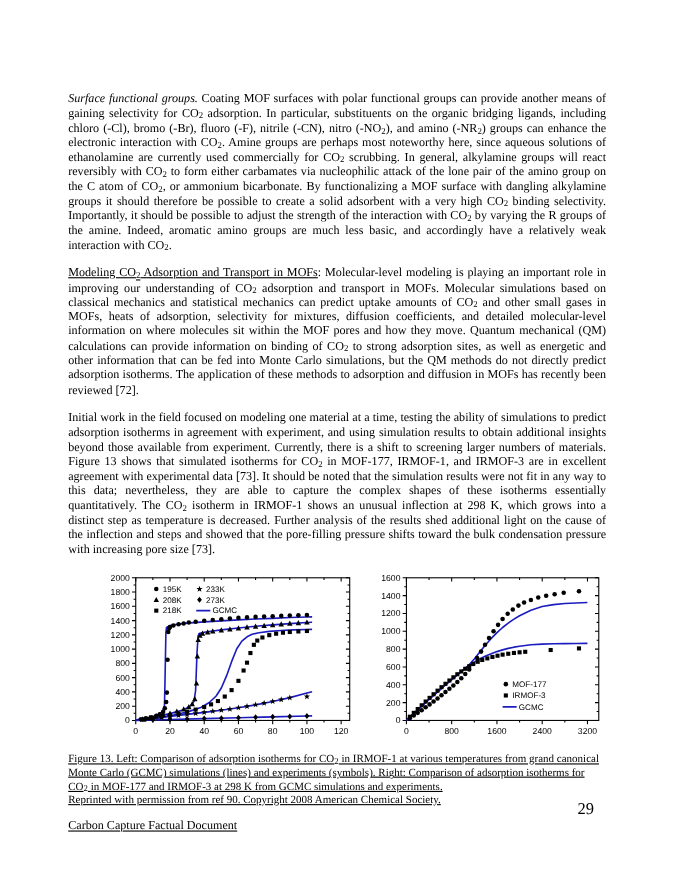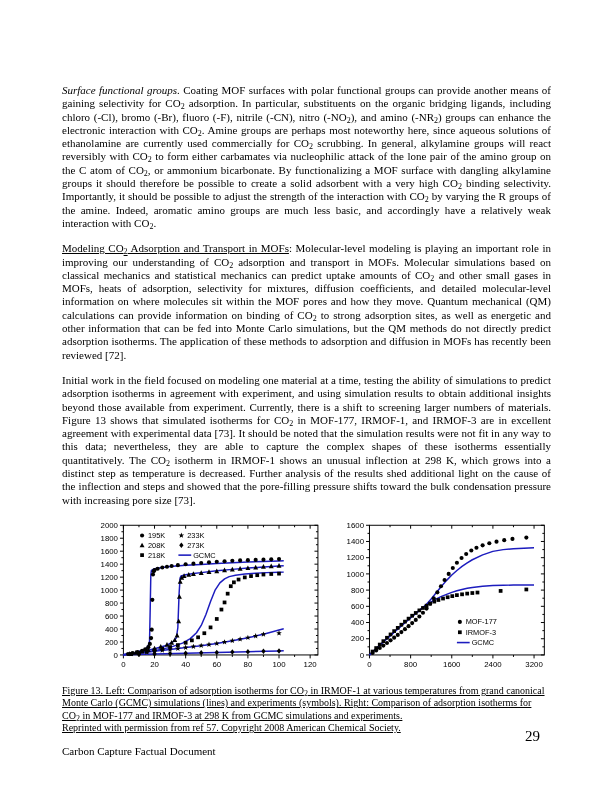--- a/index.html
+++ b/index.html
@@ -10,21 +10,21 @@
   .content{position:absolute;left:62px;top:84px;width:489px;}
   p.body-text{font-size:11px;line-height:13.3px;text-align:justify;margin:0 0 12px 0;}
   .it{font-style:italic;}
   .ul{text-decoration:underline;margin-top:12px;}
   .sb{font-size:8px;vertical-align:-1.5px;line-height:0;}
   .charts-row{display:flex;gap:14px;margin:8px 0 0 28px;}
   svg.chart{display:block;}
   .caption{font-size:10px;line-height:12.4px;margin-top:12px;width:484px;text-align:left;}
   .caption .line{display:block;text-decoration:underline;}
   .page-number{position:absolute;top:728px;right:72px;font-size:15px;}
-  .footer{position:absolute;top:745px;left:62px;font-size:11px;}
+  .footer{position:absolute;top:745px;left:62px;font-size:11px;text-decoration:underline;}
 </style>
 </head>
 <body>
 
 <div class="content">
   <p class="body-text"><span class="it">Surface functional groups.</span><span>  Coating MOF surfaces with polar functional groups can provide another means of gaining selectivity for CO</span><span class="sb">2</span><span> adsorption.  In particular, substituents on the organic bridging ligands, including chloro (-Cl), bromo (-Br), fluoro (-F), nitrile (-CN), nitro (-NO</span><span class="sb">2</span><span>), and amino (-NR</span><span class="sb">2</span><span>) groups can enhance the electronic interaction with CO</span><span class="sb">2</span><span>.  Amine groups are perhaps most noteworthy here, since aqueous solutions of ethanolamine are currently used commercially for CO</span><span class="sb">2</span><span> scrubbing.  In general, alkylamine groups will react reversibly with CO</span><span class="sb">2</span><span> to form either carbamates via nucleophilic attack of the lone pair of the amino group on the C atom of CO</span><span class="sb">2</span><span>, or ammonium bicarbonate.  By functionalizing a MOF surface with dangling alkylamine groups it should therefore be possible to create a solid adsorbent with a very high CO</span><span class="sb">2</span><span> binding selectivity.  Importantly, it should be possible to adjust the strength of the interaction with CO</span><span class="sb">2</span><span> by varying the R groups of the amine.  Indeed, aromatic amino groups are much less basic, and accordingly have a relatively weak interaction with CO</span><span class="sb">2</span><span>.</span></p>
   <p class="body-text"><span class="ul">Modeling CO</span><span class="ul sb">2</span><span class="ul"> Adsorption and Transport in MOFs</span><span>: Molecular-level modeling is playing an important role in improving our understanding of CO</span><span class="sb">2</span><span> adsorption and transport in MOFs. Molecular simulations based on classical mechanics and statistical mechanics can predict uptake amounts of CO</span><span class="sb">2</span><span> and other small gases in MOFs, heats of adsorption, selectivity for mixtures, diffusion coefficients, and detailed molecular-level information on where molecules sit within the MOF pores and how they move.  Quantum mechanical (QM) calculations can provide information on binding of CO</span><span class="sb">2</span><span> to strong adsorption sites, as well as energetic and other information that can be fed into Monte Carlo simulations, but the QM methods do not directly predict adsorption isotherms.  The application of these methods to adsorption and diffusion in MOFs has recently been reviewed [72].</span></p>
   <p class="body-text"><span>Initial work in the field focused on modeling one material at a time, testing the ability of simulations to predict adsorption isotherms in agreement with experiment, and using simulation results to obtain additional insights beyond those available from experiment.  Currently, there is a shift to screening larger numbers of materials.  Figure 13 shows that simulated isotherms for CO</span><span class="sb">2</span><span> in MOF-177, IRMOF-1, and IRMOF-3 are in excellent agreement with experimental data [73].  It should be noted that the simulation results were not fit in any way to this data; nevertheless, they are able to capture the complex shapes of these isotherms essentially quantitatively.  The CO</span><span class="sb">2</span><span> isotherm in IRMOF-1 shows an unusual inflection at 298 K, which grows into a distinct step as temperature is decreased.  Further analysis of the results shed additional light on the cause of the inflection and steps and showed that the pore-filling pressure shifts toward the bulk condensation pressure with increasing pore size [73].</span></p>
 
   <div class="charts-row">
@@ -414,18 +414,18 @@
           <rect x="120.1" y="112" width="3.8" height="3.8" fill="#000"></rect>
           <text x="128" y="116.5" fill="#000">IRMOF-3</text>
           <line x1="119" y1="124.4" x2="132" y2="124.4" stroke="#1c1cbe" stroke-width="1.6"></line>
           <text x="134" y="127" fill="#000">GCMC</text>
         </g>
       </svg>
   </div>
 
   <div class="caption">
     <span class="line"><span>Figure 13. Left: Comparison of adsorption isotherms for CO</span><span class="sb">2</span><span> in IRMOF-1 at various temperatures from grand canonical Monte Carlo (GCMC) simulations (lines) and experiments (symbols).  Right:  Comparison of adsorption isotherms for CO</span><span class="sb">2</span><span> in MOF-177 and IRMOF-3 at 298 K from GCMC simulations and experiments.</span></span>
-    <span class="line">Reprinted with permission from ref 57. Copyright 2008 American Chemical Society.</span>
+    <span class="line">Reprinted with permission from ref 90. Copyright 2008 American Chemical Society.</span>
   </div>
 </div>
 
 <div class="page-number">29</div>
 <div class="footer">Carbon Capture Factual Document</div>
 
 </body></html>

